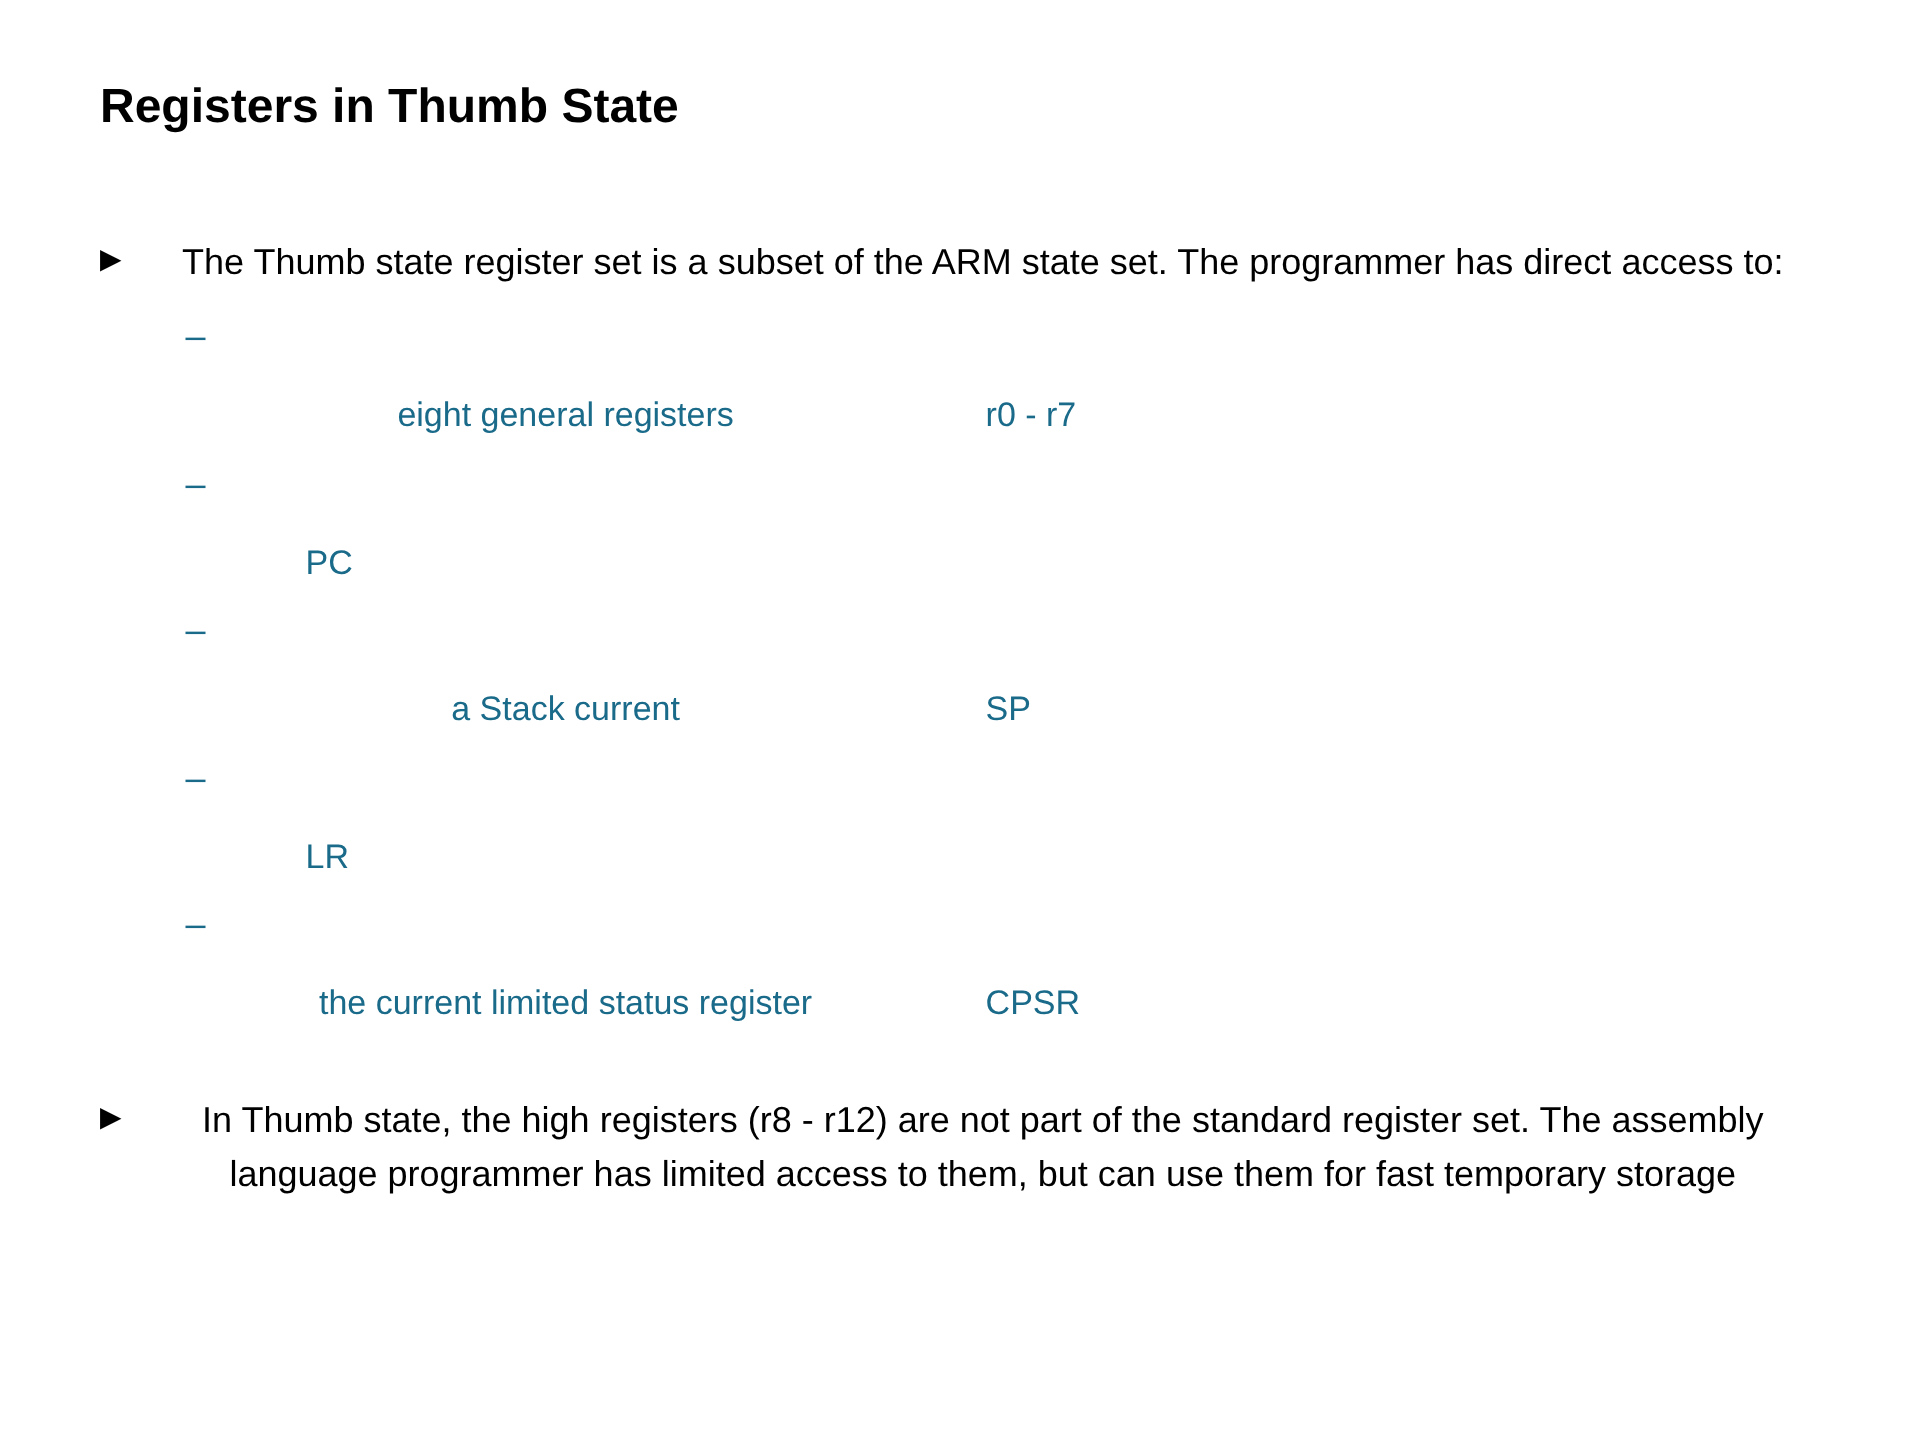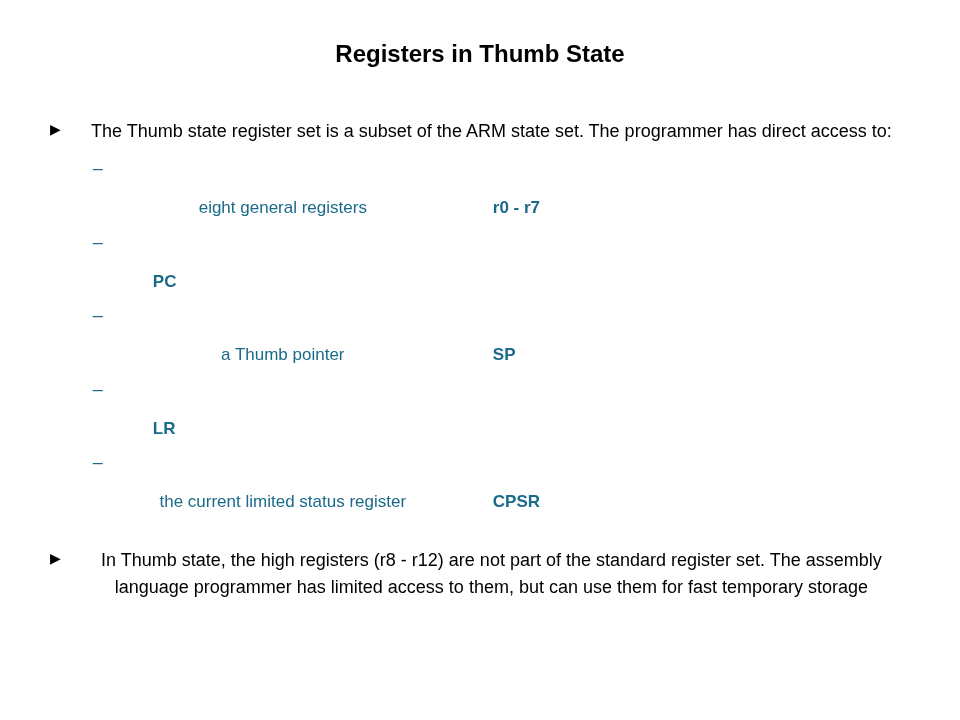--- a/index.html
+++ b/index.html
@@ -18,21 +18,21 @@
       overflow: hidden;
     }
 
     .page {
       width: 960px;
       height: 720px;
       padding: 40px 50px;
     }
 
     .title {
-      text-align: center;
+      text-align: left;
       font-size: 24px;
       font-weight: bold;
       margin-bottom: 50px;
     }
 
     .bullet-list {
       list-style: none;
       padding: 0;
     }
 
@@ -85,21 +85,20 @@
     .sub-label {
       min-width: 340px;
       color: #1a6a8a;
       font-size: 17px;
     }
 
     .sub-abbr {
       color: #1a6a8a;
       font-size: 17px;
       margin-left: 40px;
-      font-weight: bold;
     }
   </style>
 </head>
 <body>
 
 <div class="page">
 
   <h1 class="title">Registers in Thumb State</h1>
 
   <ul class="bullet-list">
@@ -119,21 +118,21 @@
             </li>
             <li class="sub-item">
               <span class="sub-dash">–</span>
               <div class="sub-row">
                 <span class="sub-abbr">PC</span>
               </div>
             </li>
             <li class="sub-item">
               <span class="sub-dash">–</span>
               <div class="sub-row">
-                <span class="sub-label">a Thumb pointer</span>
+                <span class="sub-label">a Stack current</span>
                 <span class="sub-abbr">SP</span>
               </div>
             </li>
             <li class="sub-item">
               <span class="sub-dash">–</span>
               <div class="sub-row">
                 <span class="sub-abbr">LR</span>
               </div>
             </li>
             <li class="sub-item">

